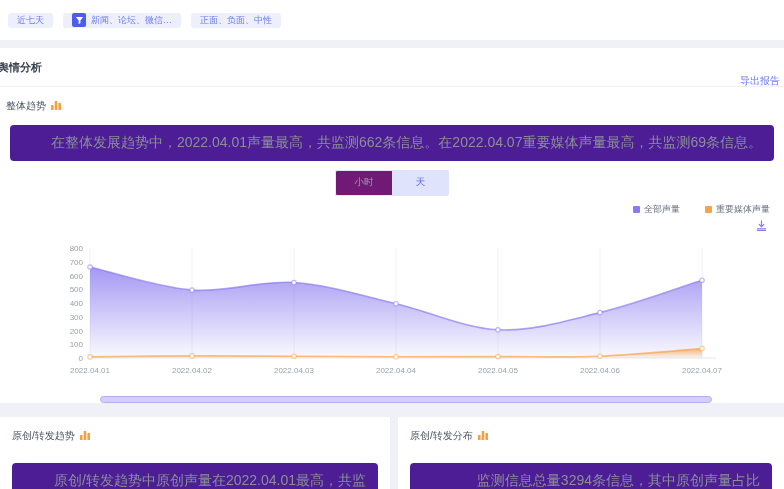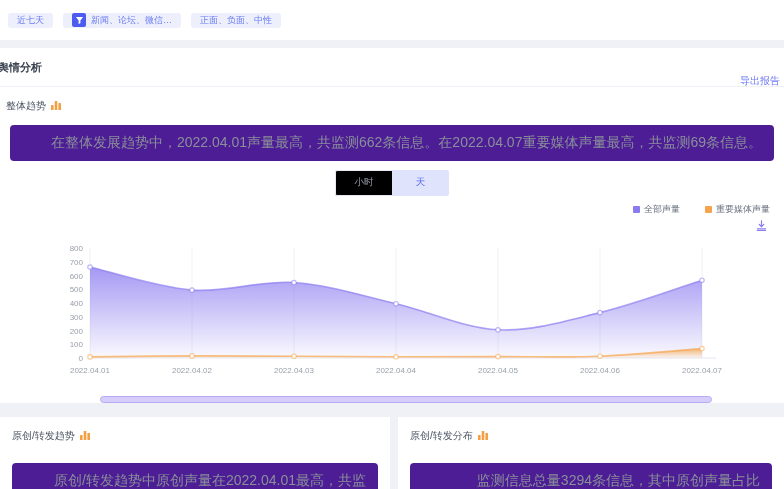--- a/index.html
+++ b/index.html
@@ -25,21 +25,21 @@
   .page-title { font-size:11px; color:#3b4251; font-weight:bold; margin-left:-4px; }
   .export-link { font-size:10px; color:#6b78f3; cursor:pointer;margin-top:28px; }
   .section-row { display:flex; align-items:center; gap:4px; padding:10px 12px 4px 6px;text-align:right; }
   .section-title { font-size:10px; color:#4b5563; }
   .summary-box {
     margin:6px 10px; background:#4c1d95; border-radius:4px; padding:7px 12px;
     font-size:14px; color:#8a8f99; line-height:1.55; text-indent:2em;text-align:right;
   }
   .toggle-wrap { display:flex; justify-content:center; margin:9px 0 4px; }
   .toggle-btn {
-    width:57px; height:26px; font-size:9.5px; border:1px solid #e6e9f4; background:#000000; color:#9aa0ae;
+    width:57px; height:26px; font-size:9.5px; border:1px solid #e6e9f4; background:#701a75; color:#9aa0ae;
     cursor:pointer; font-family:inherit;
   }
   .toggle-btn.left { border-radius:2px 0 0 2px; border-right:none; }
   .toggle-btn.right { border-radius:0 2px 2px 0; }
   .toggle-btn.active { background:#dfe3fb; color:#5b6bf0; border-color:#dfe3fb; }
   .legend-row { display:flex; justify-content:flex-end; align-items:center; gap:16px; padding:3px 14px 0; font-size:9px; color:#6b7280; }
   .legend-item { display:inline-flex; align-items:center; gap:4px; cursor:pointer;padding-left:9px; }
   .legend-swatch { width:7px; height:7px; border-radius:1px; display:inline-block; }
   .dl-row { display:flex; justify-content:flex-end; padding:2px 16px 0; }
   .chart-wrap { margin:0 10px; }

